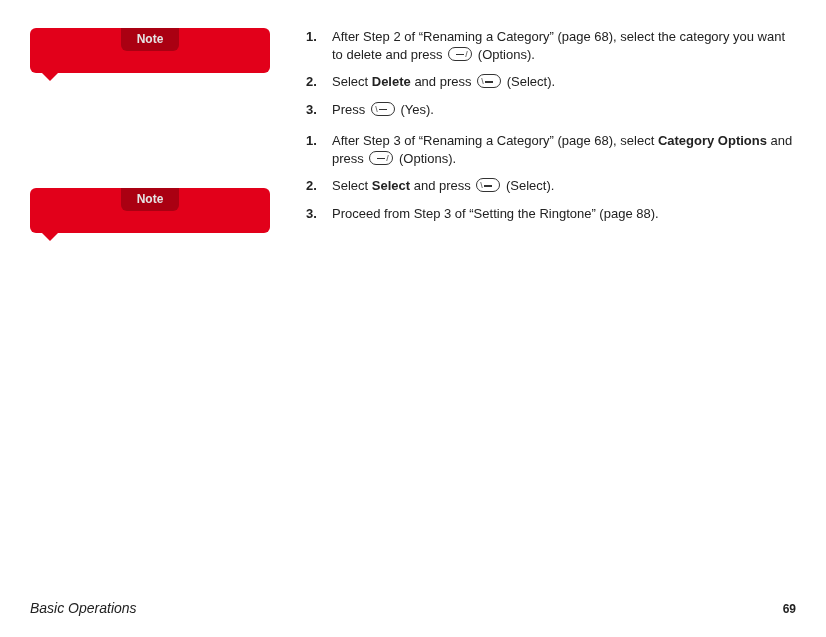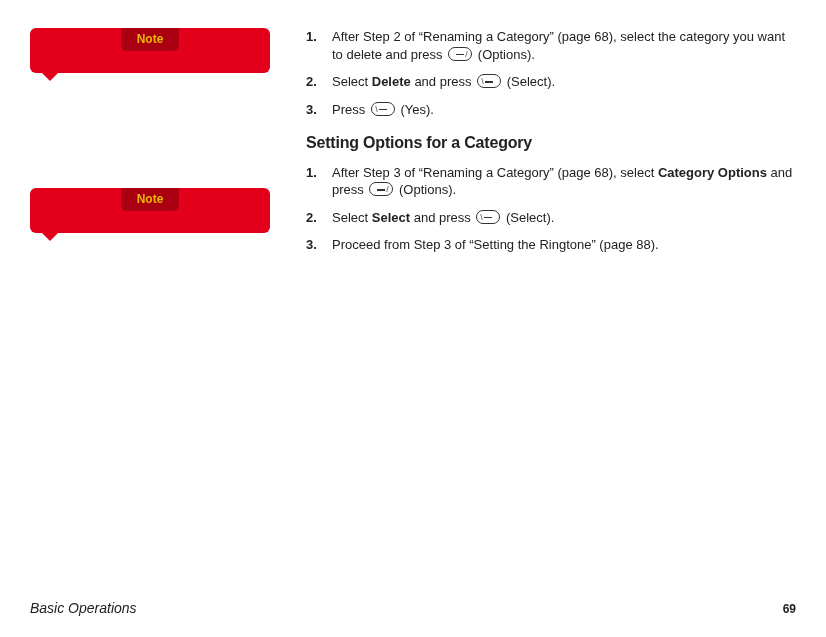--- a/index.html
+++ b/index.html
@@ -51,21 +51,21 @@
     border-left: 8px solid transparent;
     border-right: 8px solid transparent;
     border-top: 8px solid #e2001a;
   }
   .note-title-wrap {
     display: flex;
     justify-content: center;
   }
   .note-title {
     background: #aa0012;
-    color: #eab308;
+    color: #e5e5e5;
     font-weight: 700;
     font-size: 12px;
     padding: 3px 16px 4px 16px;
     border-radius: 0 0 6px 6px;
     margin-top: 0;
     margin-bottom: 8px;
     display: inline-block;
   }
   .note-body { line-height: 1.35; }
   .note-body .b { font-weight: 700; }
@@ -178,21 +178,20 @@
           <span>After Step 2 of “Renaming a Category” (page 68), select the category you want to delete and press </span><span class="softkey left"></span><span> (Options).</span>
         </li>
         <li>
           <span>Select </span><span class="b">Delete</span><span> and press </span><span class="softkey right"></span><span> (Select).</span>
         </li>
         <li>
           <span>Press </span><span class="softkey right"></span><span> (Yes).</span>
         </li>
       </ol>
 
-      <h2 class="section">Setting Options for a Category</h2>
       <ol class="steps">
         <li>
           <span>After Step 3 of “Renaming a Category” (page 68), select </span><span class="b">Category Options</span><span> and press </span><span class="softkey left"></span><span> (Options).</span>
         </li>
         <li>
           <span>Select </span><span class="b">Select</span><span> and press </span><span class="softkey right"></span><span> (Select).</span>
         </li>
         <li>
           <span>Proceed from Step 3 of “Setting the Ringtone” (page 88).</span>
         </li>

